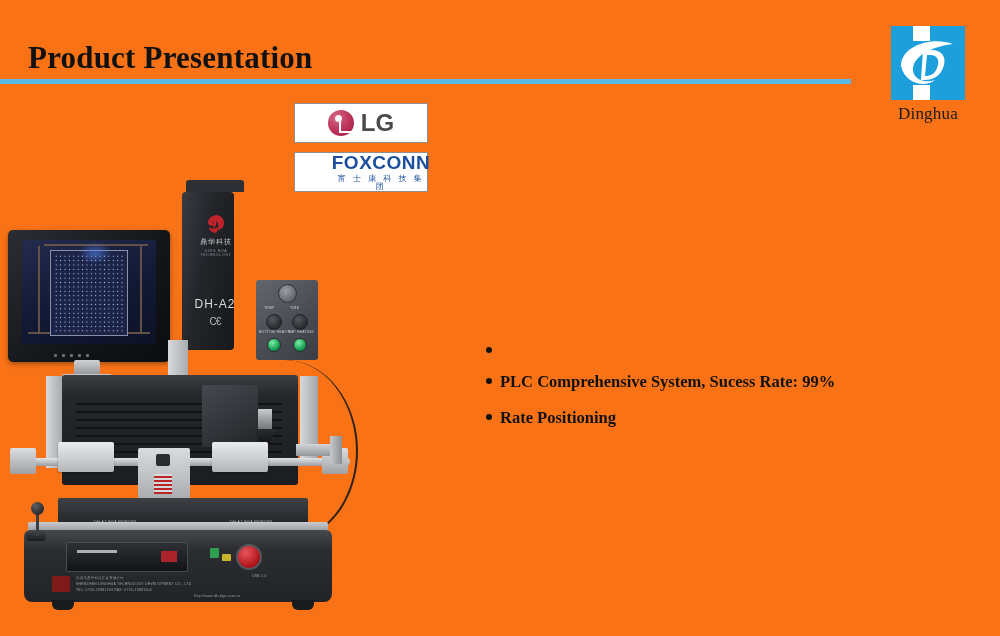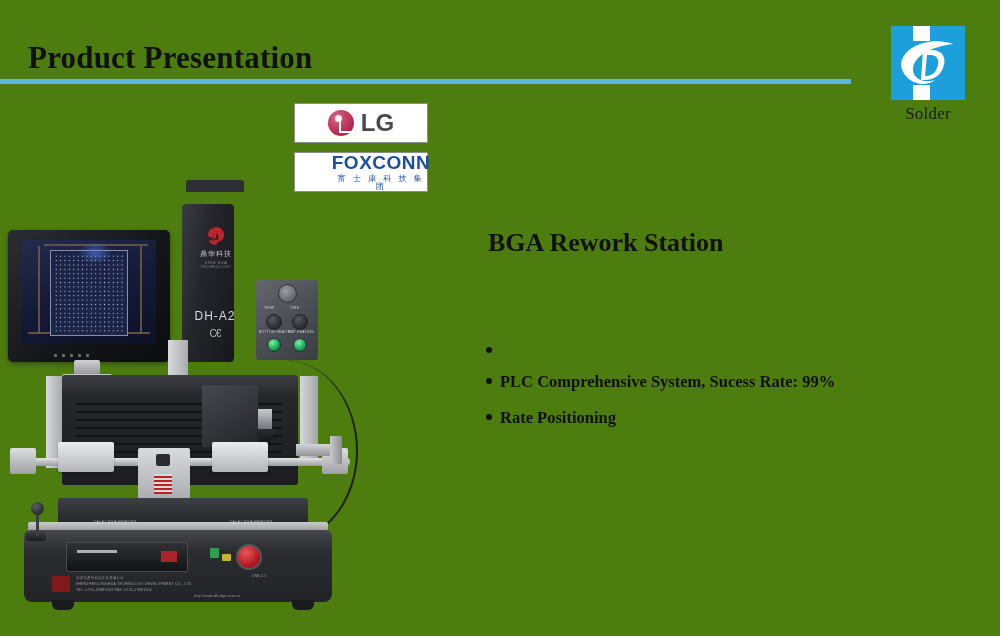--- a/index.html
+++ b/index.html
@@ -3,21 +3,21 @@
 <meta charset="utf-8">
 <style>
   html,body{margin:0;padding:0;}
   body{
     width:1000px;height:636px;
     background:#ffffff;
     font-family:"Liberation Serif", serif;
     overflow:hidden;
     position:relative;
   }
-  .page{position:absolute;inset:0;background:#4d7c0f;text-decoration:underline;}
+  .page{position:absolute;inset:0;background:#f97316;text-decoration:underline;}
 
   
   .page-title{
     position:absolute;left:28px;top:40px;
     font-family:"Liberation Serif", serif;
     font-weight:bold;
     font-size:31px;
     letter-spacing:0.2px;
     color:#111111;
     white-space:nowrap;
@@ -174,21 +174,21 @@
     background:linear-gradient(180deg,#cfd1d4,#8e9095);
     border-radius:2px;
   }
   .m-mon-base{
     position:absolute;left:62px;top:194px;width:50px;height:8px;
     background:linear-gradient(180deg,#c9cbce,#7d7f84);
     border-radius:2px;
   }
 
   .m-tower{
-    position:absolute;left:182px;top:24px;width:52px;height:158px;
+    position:absolute;left:182px;top:12px;width:52px;height:158px;
     background:linear-gradient(100deg,#3a3c42 0%,#24262b 40%,#17181c 100%);
     border-radius:4px;
   }
   .m-tower-cap{
     position:absolute;left:186px;top:0px;width:58px;height:12px;
     background:#2d2f35;border-radius:3px 3px 0 0;
   }
   .m-logo-red{
     position:absolute;left:24px;top:22px;width:20px;height:20px;
   }
@@ -405,40 +405,39 @@
     <div class="brand-mark">
       <div class="sq"></div>
       <div class="notch-t"></div>
       <div class="notch-r"></div>
       <svg width="74" height="74" viewBox="0 0 74 74" aria-hidden="true">
         <path d="M10 40 C10 20, 40 10, 62 18 C44 20, 24 28, 22 42 C21 52, 32 58, 44 54 C34 62, 14 58, 10 40 Z" fill="#ffffff"></path>
         <path d="M32 24 L40 24 C52 24, 56 32, 52 42 C49 50, 42 54, 34 54 L30 54 L32 24 Z" fill="#ffffff"></path>
         <path d="M36 29 L39 29 C47 29, 49 35, 46 42 C44 48, 39 50, 35 50 L34 50 Z" fill="#1D9FDC"></path>
       </svg>
     </div>
-    <div class="brand-name">Solder</div>
+    <div class="brand-name">Dinghua</div>
   </div>
 
   <div class="logo-box logo-lg">
     <div class="lg-wrap">
       <div class="lg-circle">
           <div class="lgc"></div>
         </div>
       <div class="lg-text">LG</div>
     </div>
   </div>
 
   <div class="logo-box logo-fox">
     <div class="fox-wrap">
       <div class="fox-main">FOXCONN</div>
       <div class="fox-sub">富 士 康 科 技 集 团</div>
     </div>
   </div>
 
-  <div class="product-name">BGA Rework Station</div>
 
   <ul class="feature-list">
     <li>
       <span class="dot"></span>
     </li>
     <li>
       <span class="dot"></span>
       <span>PLC Comprehensive System, Sucess Rate: 99%</span>
     </li>
     <li>

